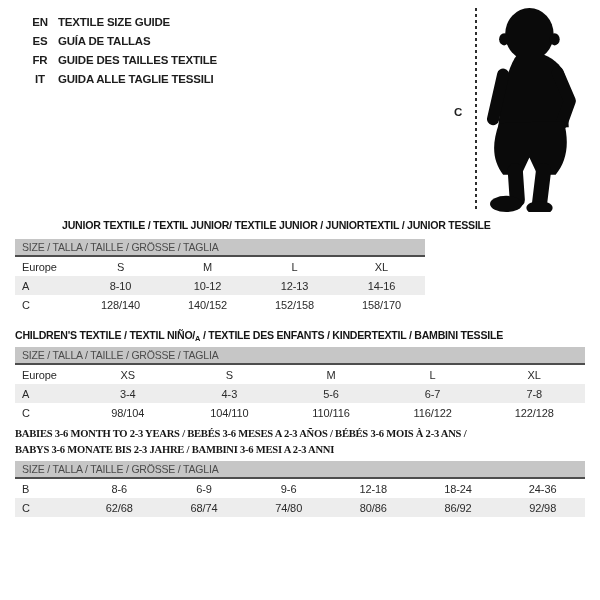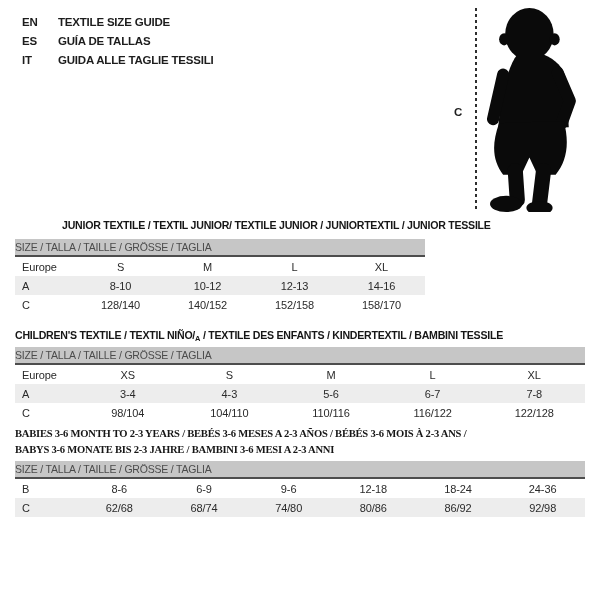--- a/index.html
+++ b/index.html
@@ -3,21 +3,21 @@
 <meta charset="utf-8">
 <style>
   html,body { margin:0; padding:0; background:#ffffff; }
   .page {
     position:relative; width:600px; height:600px; background:#fff;
     font-family:"Liberation Sans", sans-serif;
     color:var(--text, #1d1d1d); overflow:hidden;
   }
 
   
-  .lang-block { position:absolute; left:22px; top:13px; }
+  .lang-block { position:absolute; left:22px; top:13px;text-align:center; }
   .lang-row { display:flex; height:19px; line-height:19px; font-size:11.5px; font-weight:bold; letter-spacing:-0.2px; }
   .lang-code { width:36px; }
 
   
   .measure-line {
     position:absolute; left:475px; top:8px; width:2px; height:204px;
     background:repeating-linear-gradient(to bottom, #2e2e2e 0 3px, transparent 3px 6px);
   }
   .measure-label { position:absolute; left:454px; top:106px; font-size:11.5px; font-weight:bold; }
   .figure-svg { position:absolute; left:486px; top:6px; color:var(--silhouette, #0a0a0a); }
@@ -25,21 +25,21 @@
   
   .tbl-title {
     position:absolute; left:15px; font-size:10.6px; font-weight:bold;
     letter-spacing:-0.25px; line-height:16px; white-space:nowrap; color:#161616;
   }
   .tbl-title .sub { font-size:7.5px; vertical-align:-2px; }
   .size-bar {
     position:absolute; left:15px; height:18px; line-height:16px; box-sizing:border-box;
     background:var(--size-bar-bg, #c6c6c6);
     border-bottom:2px solid var(--size-bar-border, #4d4d4d);
-    font-size:10.5px; color:#4b4b4b; letter-spacing:-0.2px;
+    font-size:10.5px; color:#4b4b4b; padding-left:7px; letter-spacing:-0.2px;
   }
   .sizes-table { position:absolute; left:15px; border-collapse:collapse; table-layout:fixed; }
   .sizes-table td {
     height:19px; padding:0; font-size:11px; color:#2a2a2a;
     text-align:center; letter-spacing:-0.1px; white-space:nowrap;
   }
   .sizes-table td.row-label { text-align:left; padding-left:7px; }
   .sizes-table tr.shade { background:var(--row-shade, #ededed); }
 
   #title1 { top:217px;margin-left:47px; }
@@ -64,20 +64,24 @@
 <div class="page">
 
   <div class="lang-block">
     <div class="lang-row">
       <span class="lang-code">EN</span>
       <span class="lang-title">TEXTILE SIZE GUIDE</span>
     </div>
     <div class="lang-row">
       <span class="lang-code">ES</span>
       <span class="lang-title">GUÍA DE TALLAS</span>
+    </div>
+    <div class="lang-row">
+      <span class="lang-code">FR</span>
+      <span class="lang-title">GUIDE DES TAILLES TEXTILE</span>
     </div>
     <div class="lang-row">
       <span class="lang-code">IT</span>
       <span class="lang-title">GUIDA ALLE TAGLIE TESSILI</span>
     </div>
   </div>
 
   <div class="measure-line"></div>
   <div class="measure-label">C</div>
   <svg class="figure-svg" width="107" height="206" viewBox="0 0 104 204" xmlns="http://www.w3.org/2000/svg">

